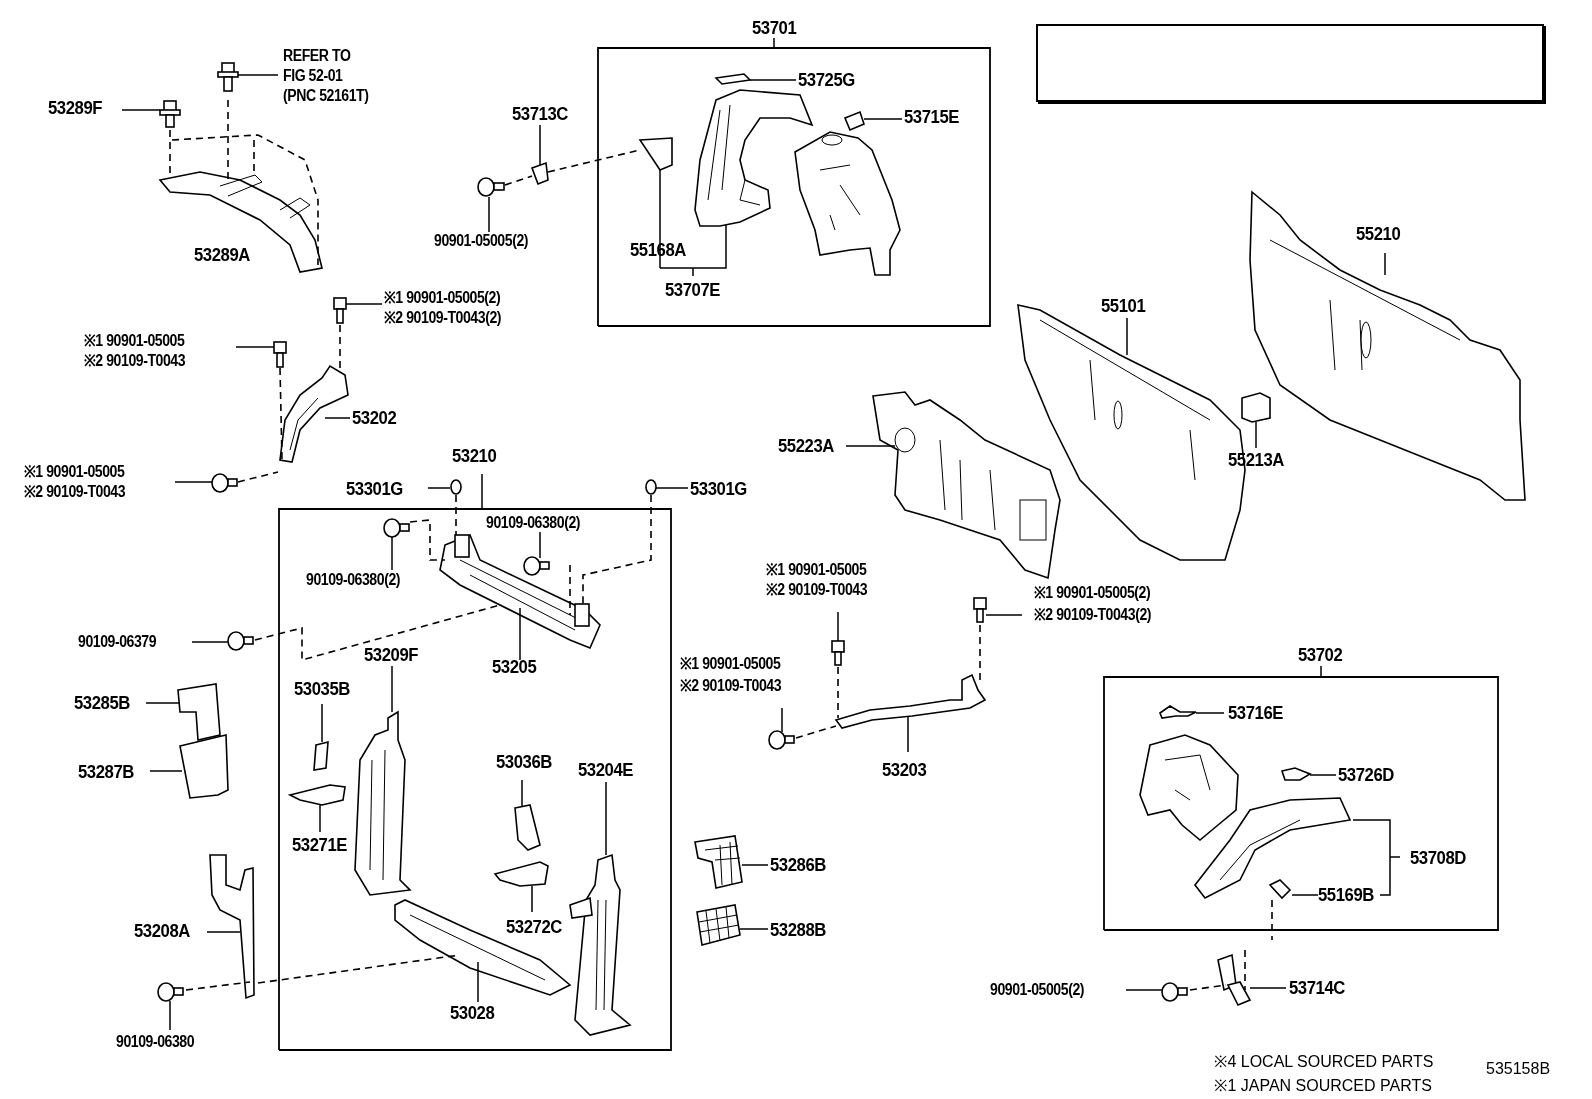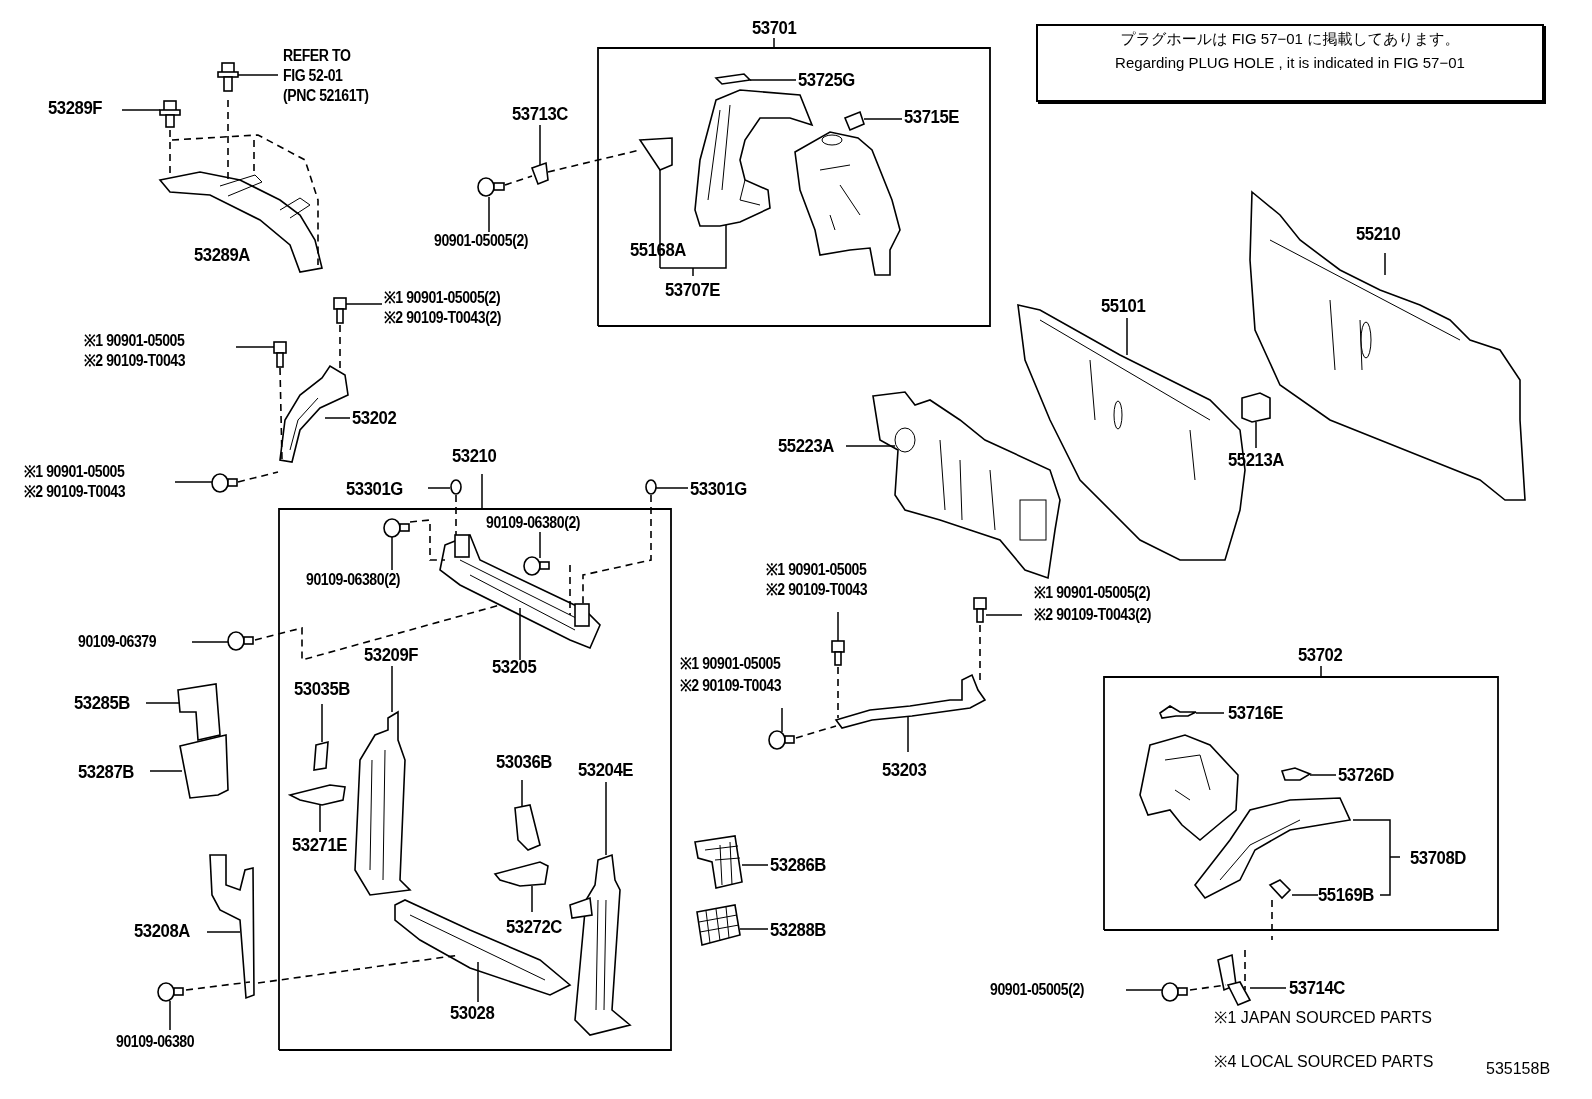--- a/index.html
+++ b/index.html
@@ -250,22 +250,20 @@
     <line class="dash" x1="1245" y1="950" x2="1245" y2="990"></line>
     <ellipse class="part" cx="1170" cy="992" rx="8" ry="9"></ellipse>
     <rect class="part" x="1178" y="988" width="9" height="7"></rect>
     <line class="dash" x1="1190" y1="990" x2="1226" y2="985"></line>
     <line class="lead" x1="1126" y1="990" x2="1162" y2="990"></line>
     <line class="lead" x1="1250" y1="988" x2="1286" y2="988"></line>
   </g>
 </svg>
 
 <div class="note-box">
-  <div class="note-line" style="top:4px;">プラグホールは FIG 57−01 に掲載してあります。</div>
-  <div class="note-line" style="top:28px;">Regarding PLUG HOLE , it is indicated in FIG 57−01</div>
 </div>
 
 <div class="lbl sm" style="left:283px;top:48px;">REFER TO</div>
 <div class="lbl sm" style="left:283px;top:68px;">FIG 52-01</div>
 <div class="lbl sm" style="left:283px;top:88px;">(PNC 52161T)</div>
 
 <div class="lbl" style="left:752px;top:18px;">53701</div>
 <div class="lbl" style="left:452px;top:446px;">53210</div>
 <div class="lbl" style="left:1298px;top:645px;">53702</div>
 
@@ -320,15 +318,15 @@
 <div class="lbl sm" style="left:680px;top:678px;">※2 90109-T0043</div>
 <div class="lbl" style="left:882px;top:760px;">53203</div>
 
 <div class="lbl" style="left:1228px;top:703px;">53716E</div>
 <div class="lbl" style="left:1338px;top:765px;">53726D</div>
 <div class="lbl" style="left:1410px;top:848px;">53708D</div>
 <div class="lbl" style="left:1318px;top:885px;">55169B</div>
 <div class="lbl sm" style="left:990px;top:982px;">90901-05005(2)</div>
 <div class="lbl" style="left:1289px;top:978px;">53714C</div>
 
-<div class="legend" style="left:1214px;top:1006px;">※1  JAPAN SOURCED PARTS</div>
+<div class="legend" style="left:1214px;top:1074px;">※1  JAPAN SOURCED PARTS</div>
 <div class="legend" style="left:1214px;top:1050px;">※4  LOCAL SOURCED PARTS</div>
 <div class="figno" style="left:1486px;top:1060px;">535158B</div>
 
 </body></html>

